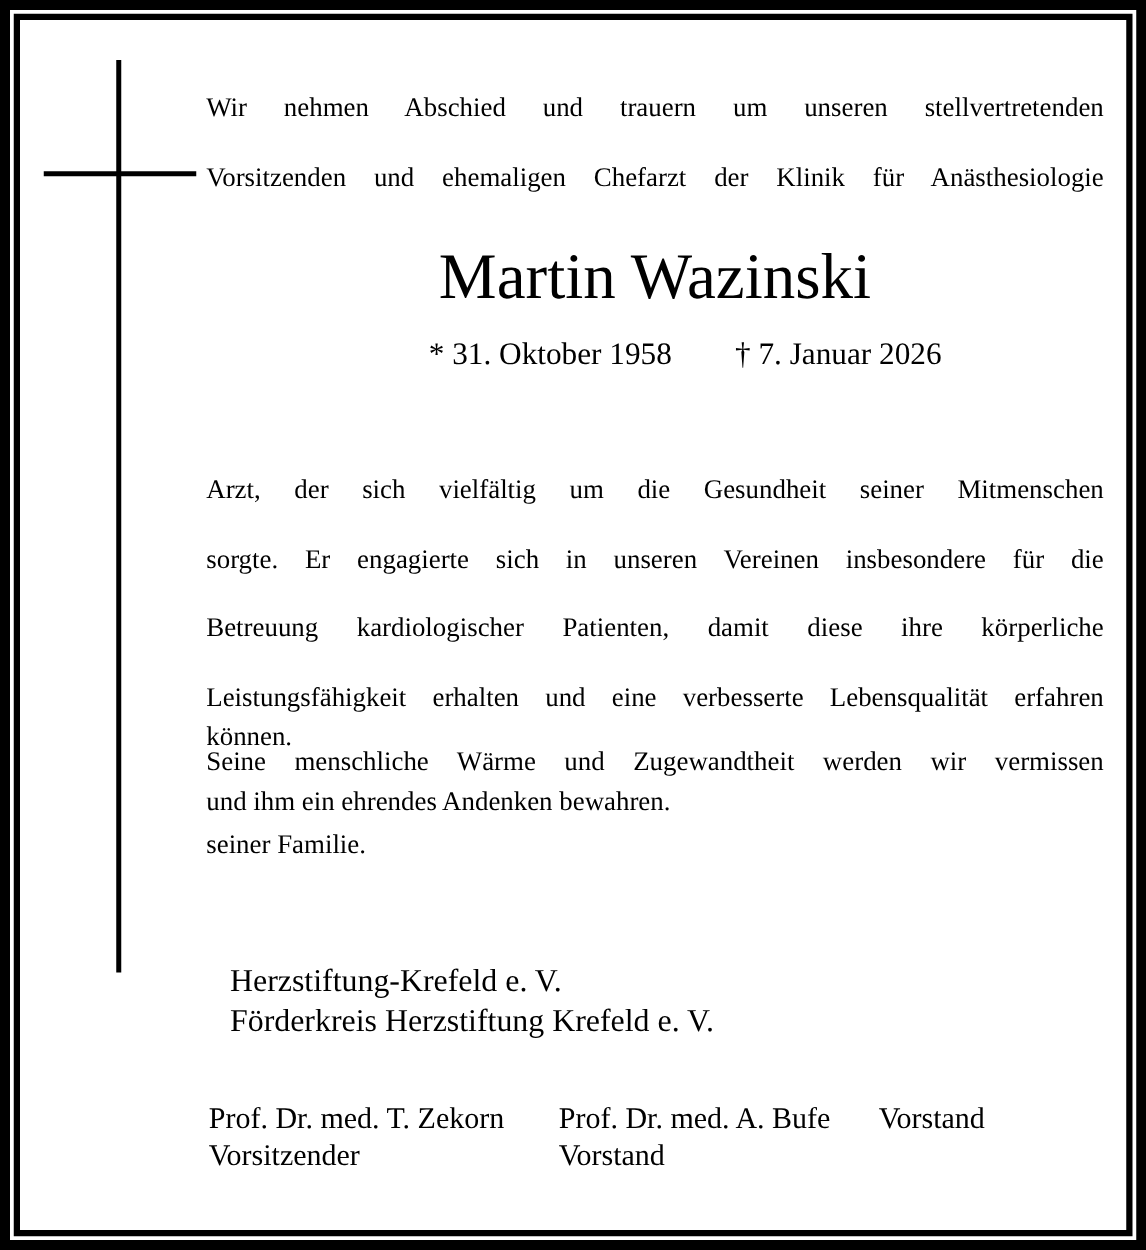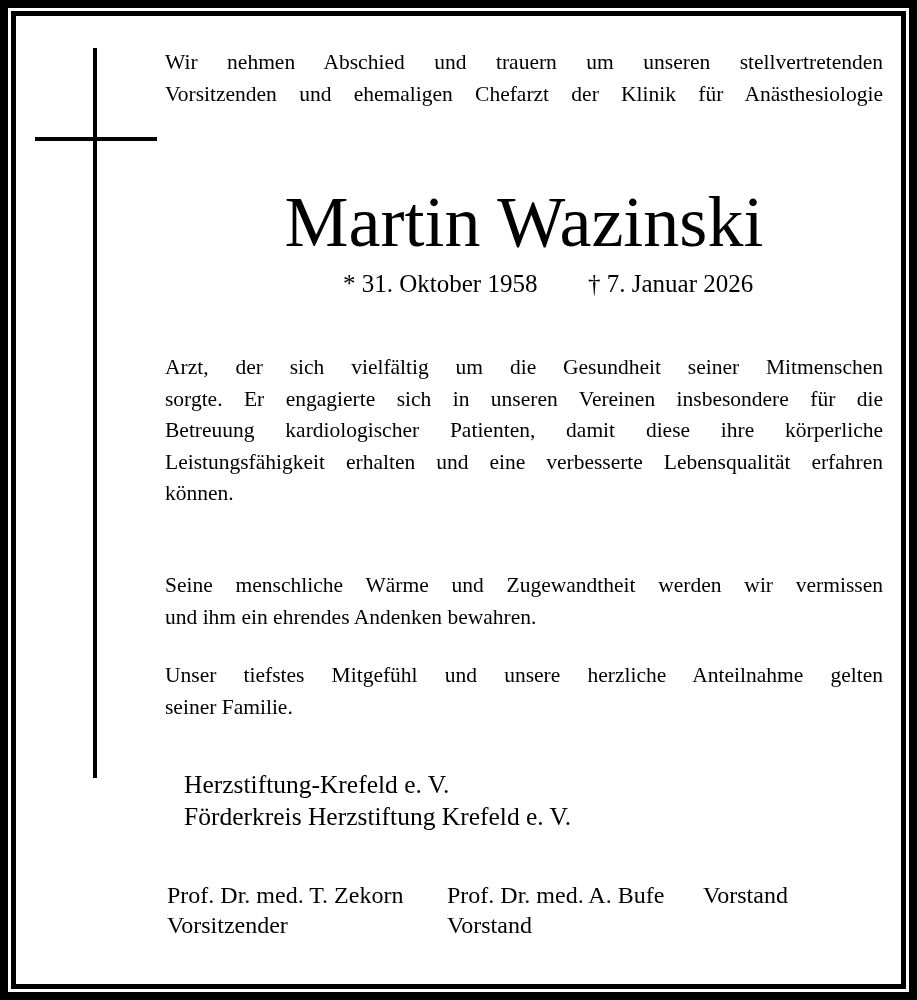--- a/index.html
+++ b/index.html
@@ -55,31 +55,32 @@
     width: 718px;
     font-size: 21.5px;
     line-height: 31.5px;
     text-align: left;
   }
   .tline { text-align: left; }
   .tline.justified {
     text-align: justify;
     text-align-last: justify;
     text-justify: inter-word;
+    margin-top: 24px;
   }
   .intro   { top: 47px; }
   .para-1  { top: 352px; }
   .para-2  { top: 570px; }
   .para-3  { top: 660px; }
   .deceased-name {
     position: absolute;
     left: 165px;
     width: 718px;
     top: 186px;
-    font-size: 72px;
+    font-size: 52px;
     line-height: 72px;
     font-weight: 400;
     text-align: center;
     margin: 0;
     white-space: nowrap;
   }
   .date {
     position: absolute;
     top: 269px;
     font-size: 25px;
@@ -139,21 +140,20 @@
       <div class="tline justified">Leistungsfähigkeit erhalten und eine verbesserte Lebensqualität erfahren</div>
       <div class="tline">können.</div>
     </div>
 
   <div class="tblock para-2">
       <div class="tline justified">Seine menschliche Wärme und Zugewandtheit werden wir vermissen</div>
       <div class="tline">und ihm ein ehrendes Andenken bewahren.</div>
     </div>
 
   <div class="tblock para-3">
-      <div class="tline justified">Unser tiefstes Mitgefühl und unsere herzliche Anteilnahme gelten</div>
       <div class="tline">seiner Familie.</div>
     </div>
 
   <div class="orgs">
       <div class="tline">Herzstiftung-Krefeld e. V.</div>
       <div class="tline">Förderkreis Herzstiftung Krefeld e. V.</div>
     </div>
 
   <div class="sig-col sig-1">
     <div>Prof. Dr. med. T. Zekorn</div>

